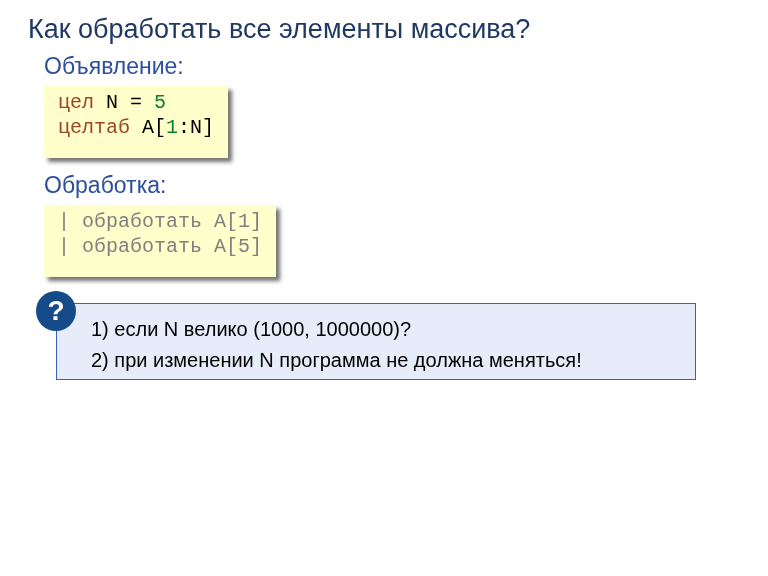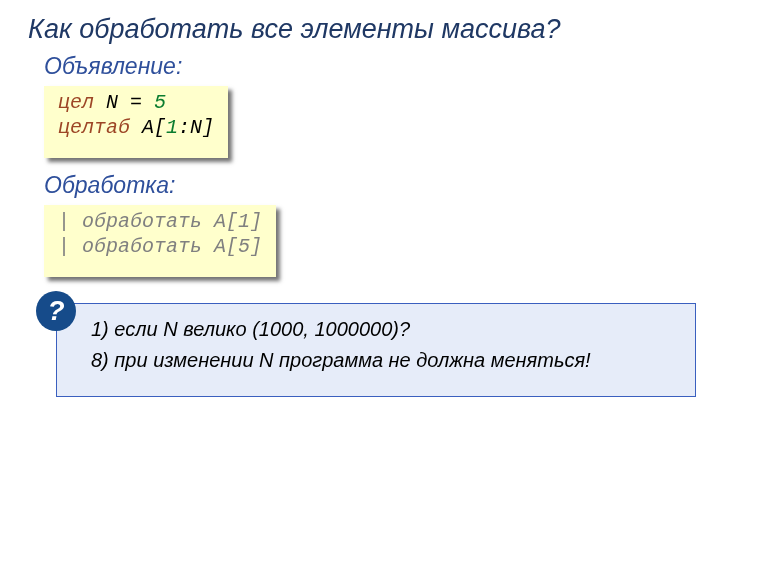--- a/index.html
+++ b/index.html
@@ -10,21 +10,20 @@
     background: #ffffff;
     font-family: Arial, Helvetica, sans-serif;
     overflow: hidden;
   }
   .slide {
     position: relative;
     width: 764px;
     height: 576px;
     box-sizing: border-box;
     padding: 14px 28px 0 28px;
-    font-style: italic;
   }
   .title {
     color: #1f3864;
     font-size: 27px;
     font-weight: 400;
     margin: 0 0 8px 0;
   }
   .section-label {
     color: #2e4f9b;
     font-size: 23px;
@@ -63,21 +62,21 @@
     justify-content: center;
     color: #fff;
     font-size: 28px;
     font-weight: 700;
     z-index: 2;
     font-family: Arial, sans-serif;
   }
   .question-box {
     border: 1px solid #3a5fbf;
     background: #e6ecf9;
-    padding: 10px 18px 20px 34px;
+    padding: 10px 18px 3px 34px;
     color: #000;
     font-size: 20px;
     line-height: 1.55;
     width: 640px;
     box-sizing: border-box;
   }
 </style>
 </head>
 <body>
 
@@ -100,17 +99,17 @@
 
   <div class="code-box">
     <div><span class="meta">| </span><span class="meta">обработать </span><span class="meta">A[1]</span></div>
     <div><span class="meta">| </span><span class="meta">обработать </span><span class="meta">A[5]</span></div>
   </div>
 
   <div class="question-wrap">
     <div class="qmark">?</div>
     <div class="question-box">
       <div>1) если N велико (1000, 1000000)?</div>
-      <div>8) при изменении N программа не должна меняться!</div>
+      <div>2) при изменении N программа не должна меняться!</div>
     </div>
   </div>
 
 </div>
 
 </body></html>

